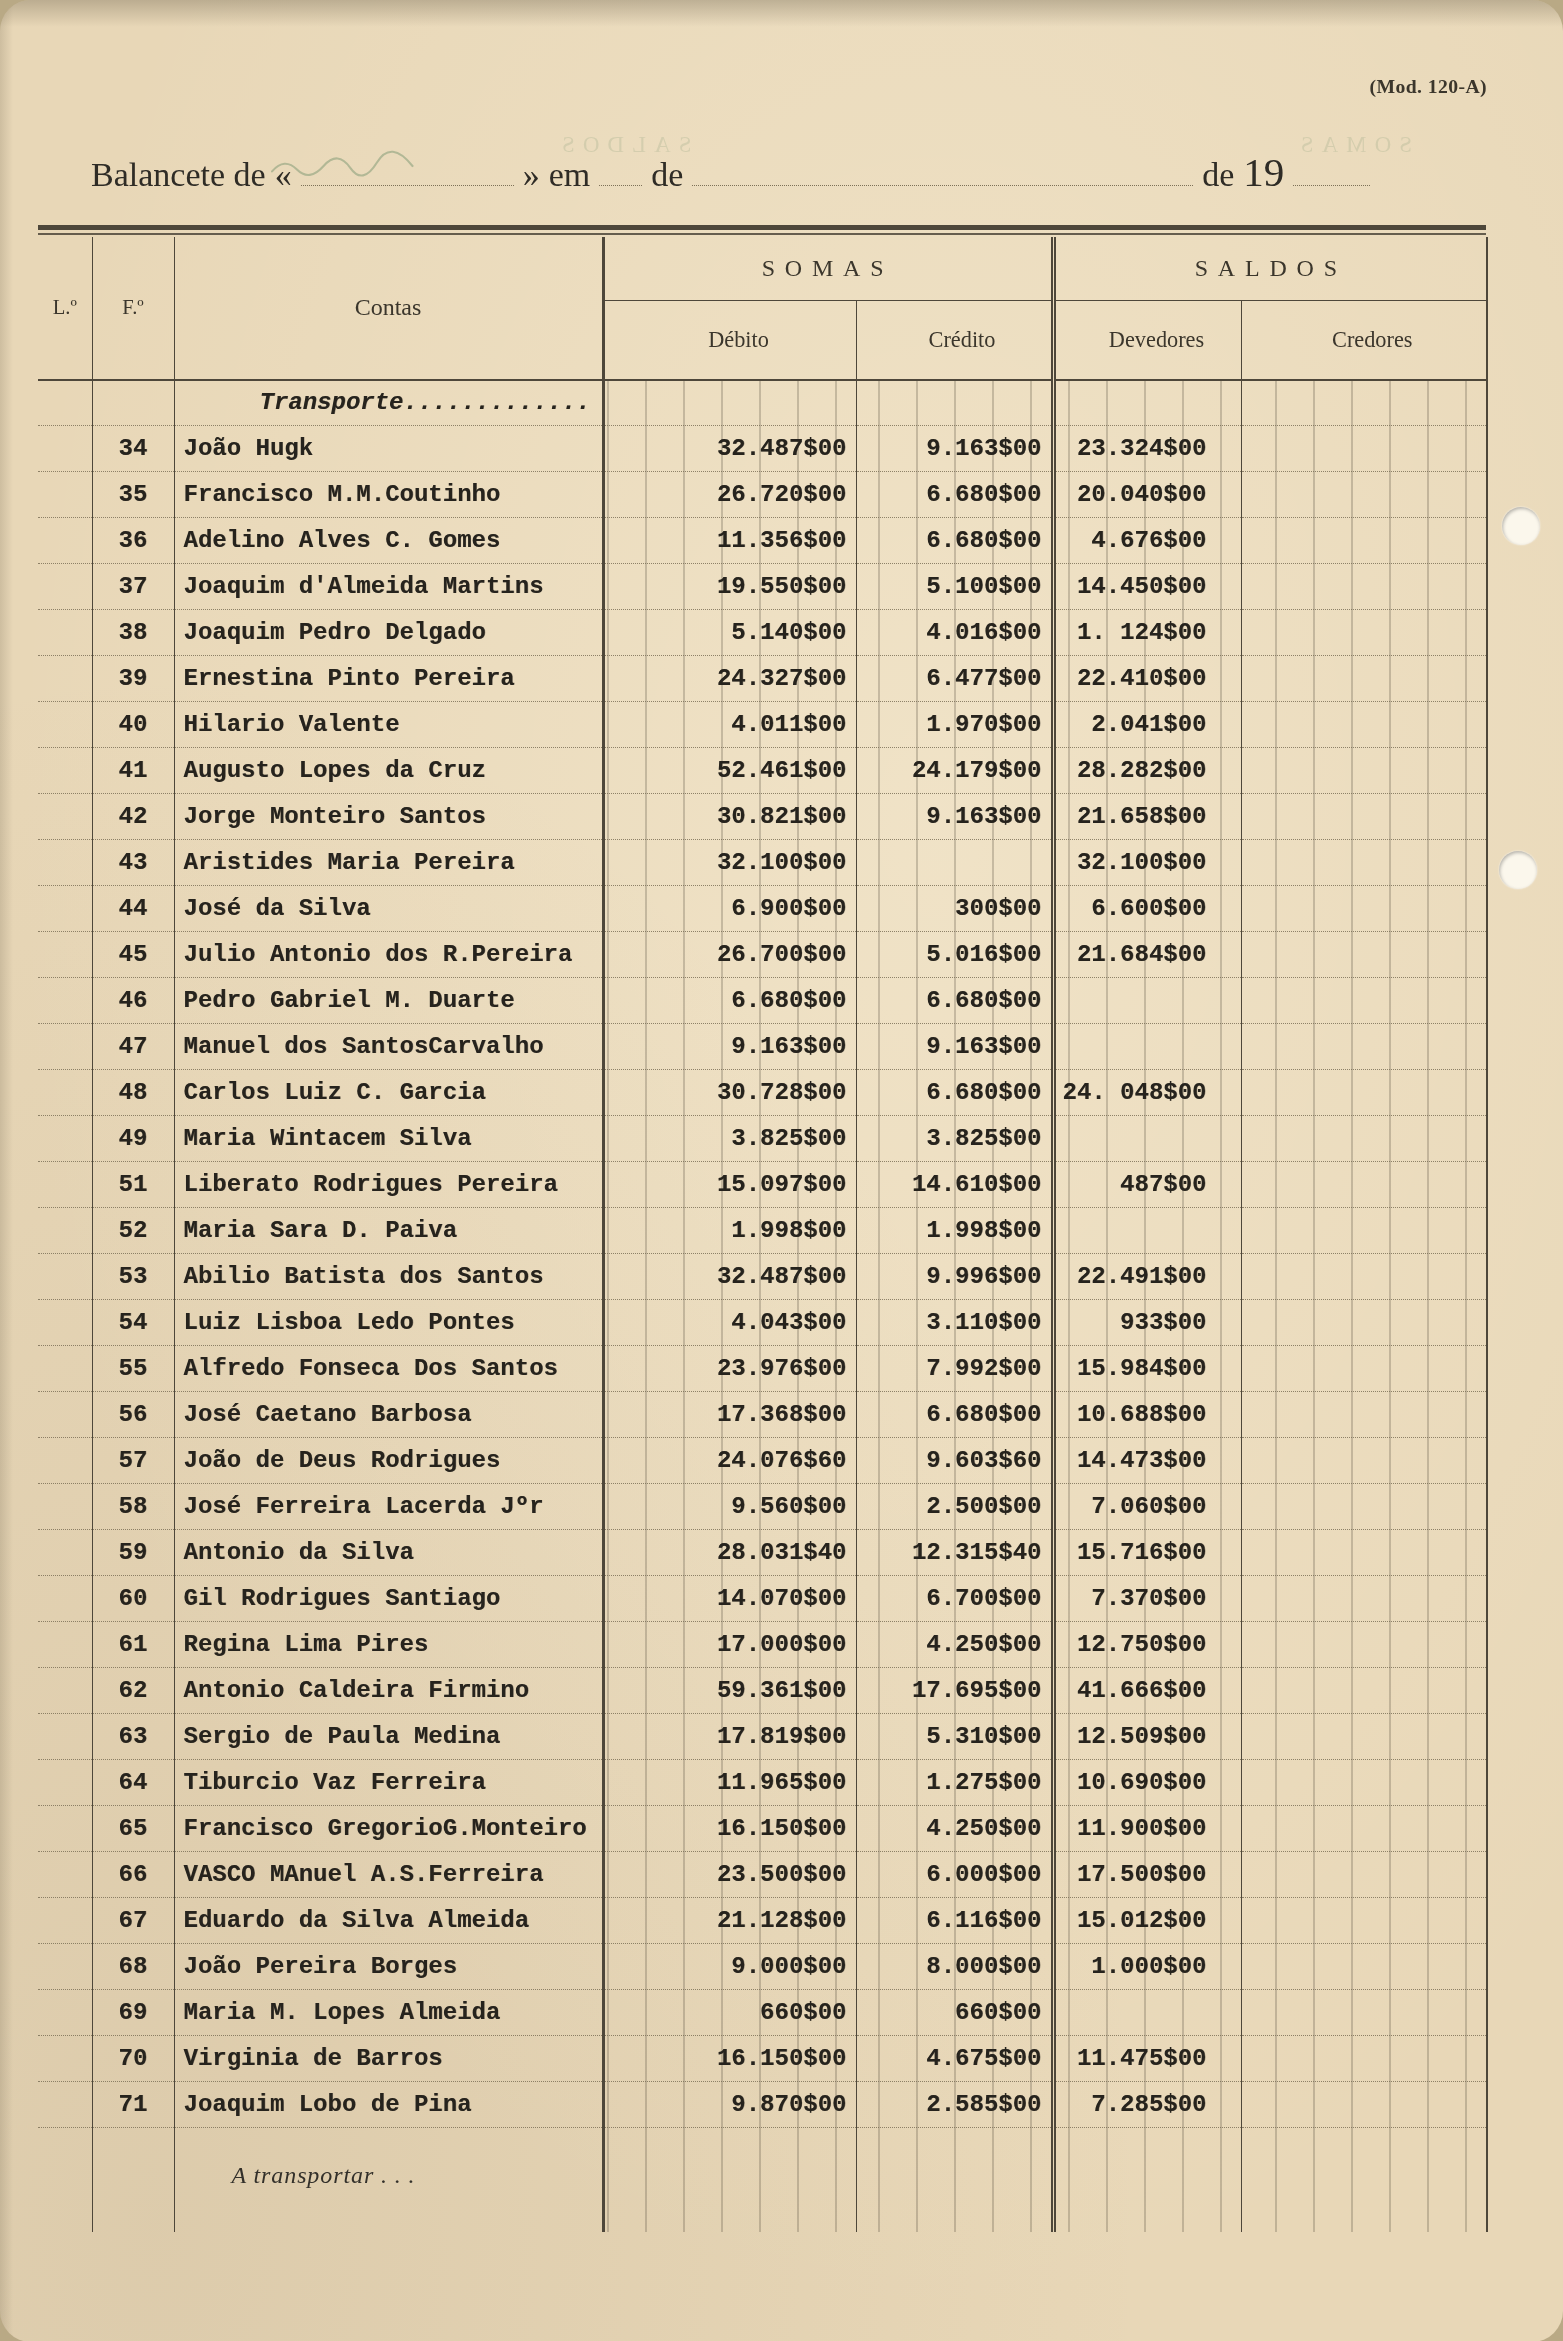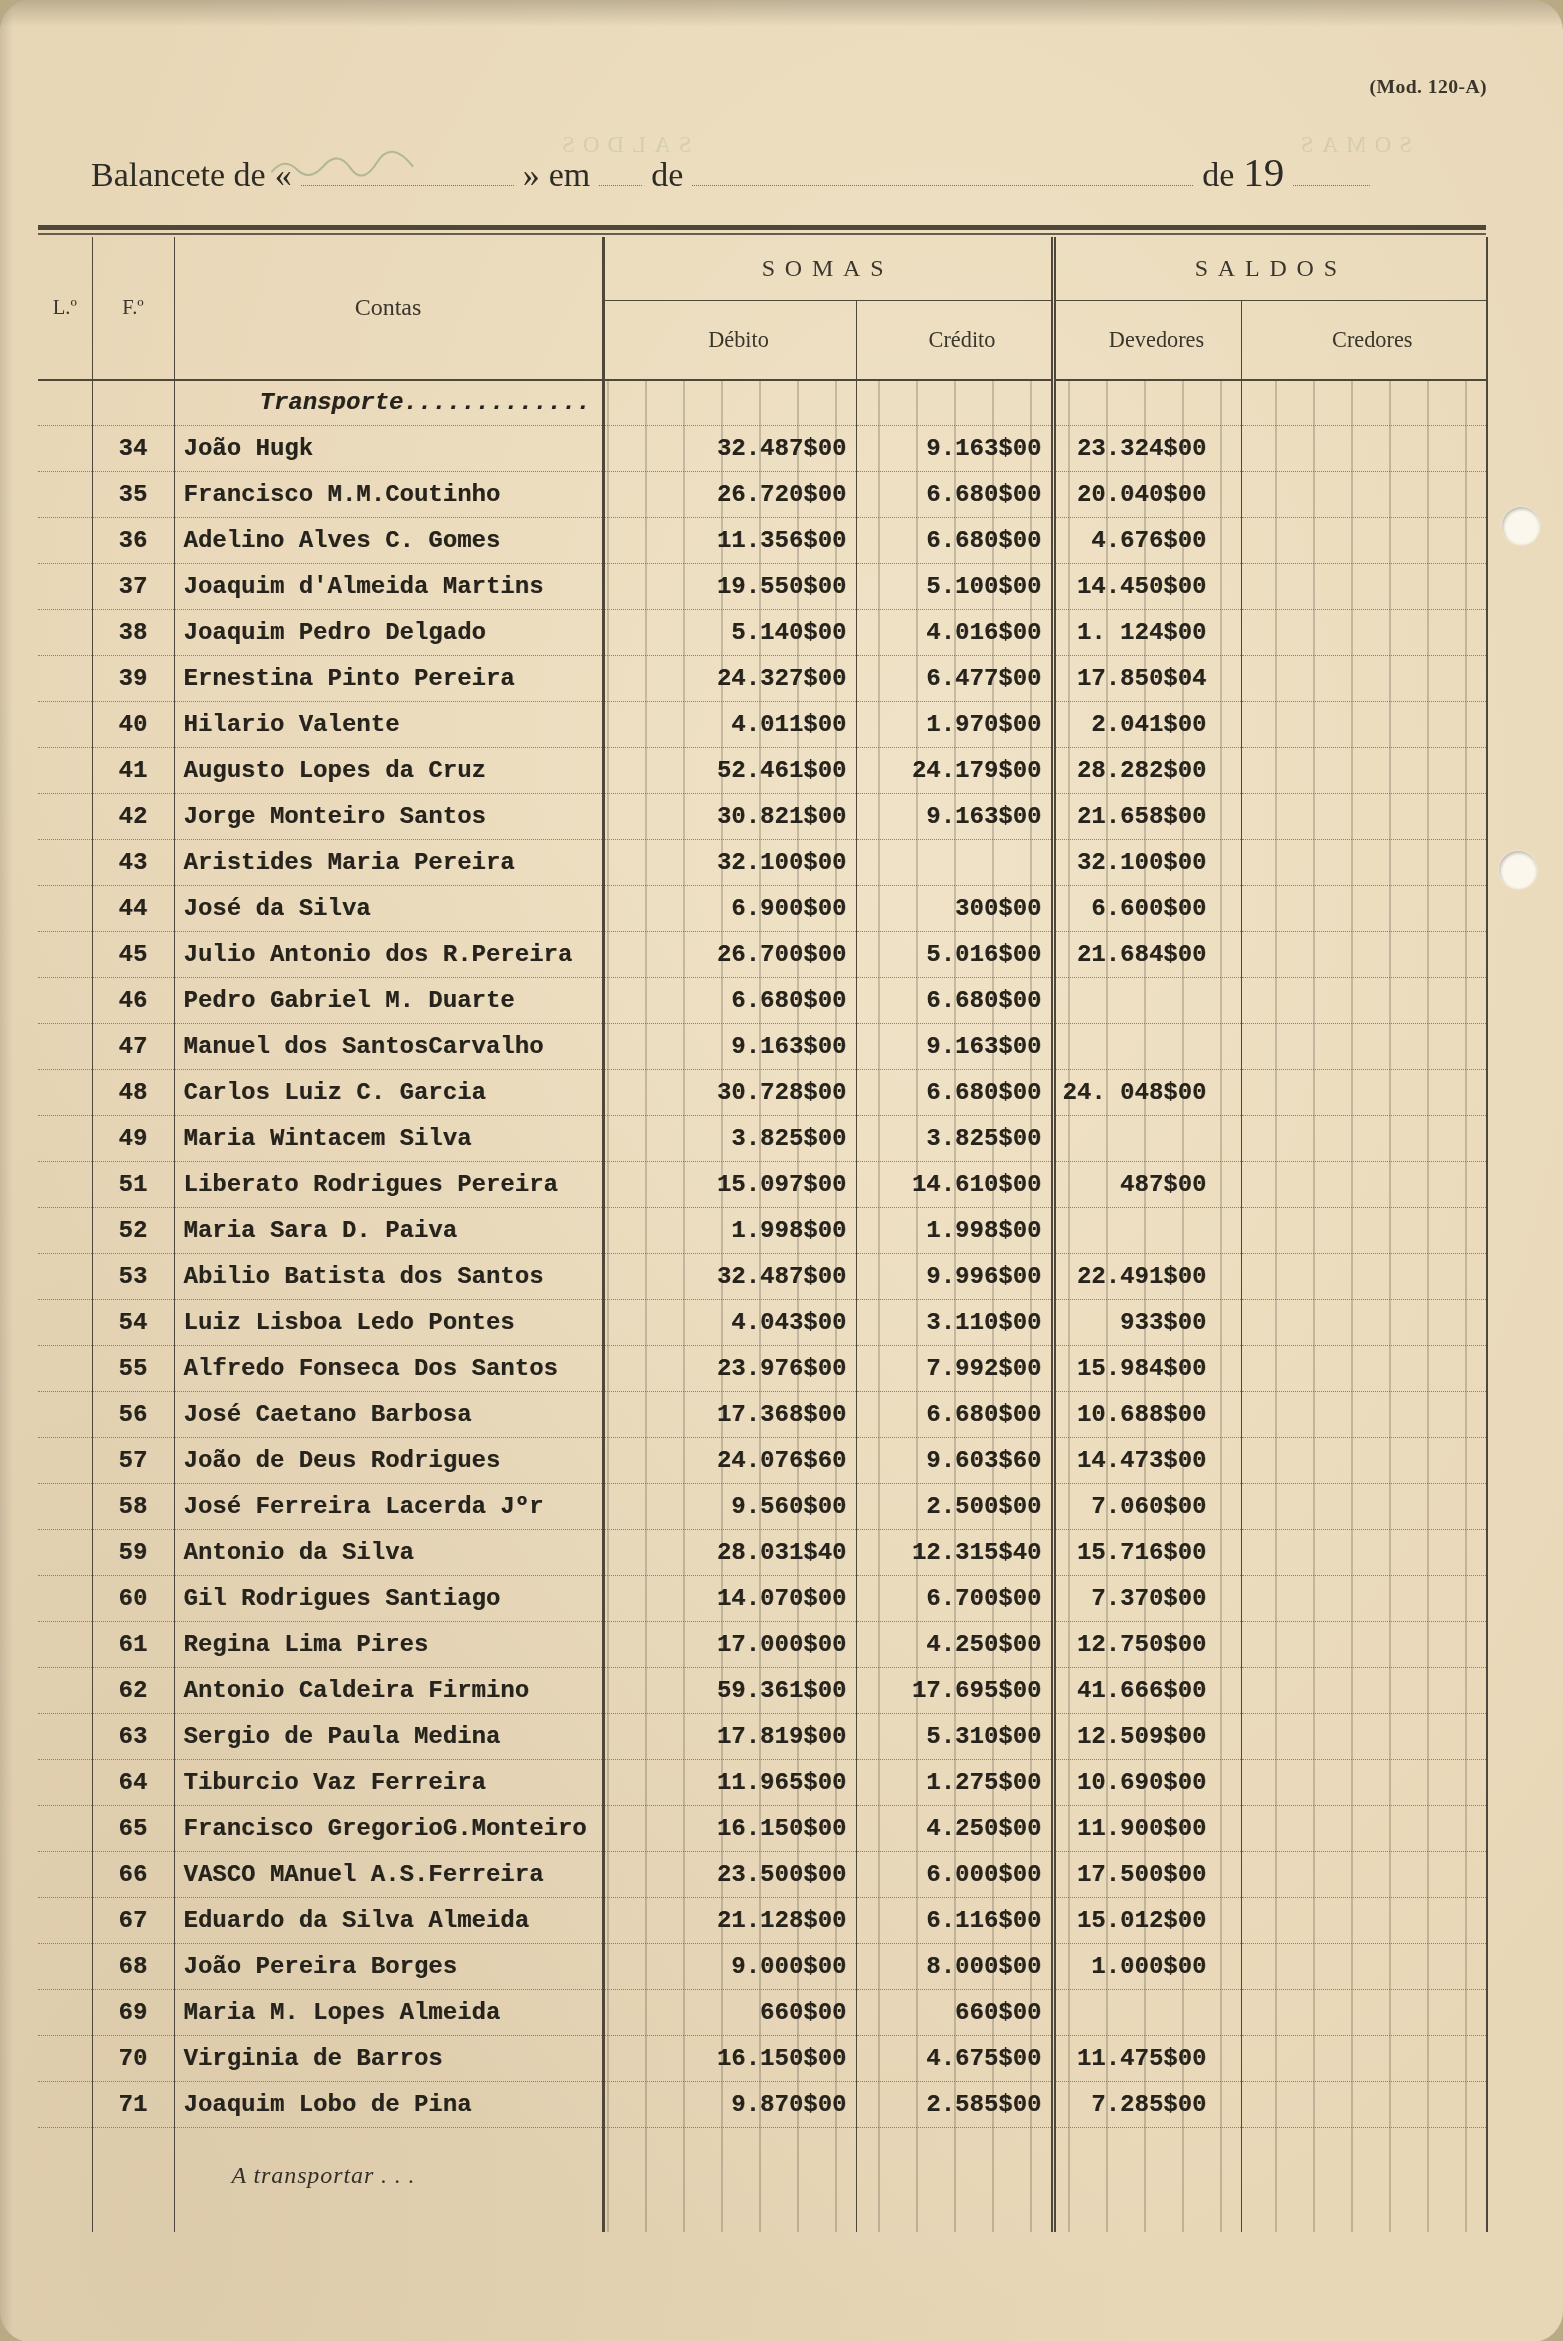--- a/index.html
+++ b/index.html
@@ -269,21 +269,21 @@
     <td class="c-money c-credito vl-credito">4.016$00</td>
     <td class="c-money c-devedores vl-devedores">1. 124$00</td>
     <td class="c-money c-credores vl-credores"></td>
   </tr>
           <tr>
     <td class="c-lo"></td>
     <td class="c-fo vl-fo">39</td>
     <td class="c-contas vl-contas">Ernestina Pinto Pereira</td>
     <td class="c-money c-debito vl-debito">24.327$00</td>
     <td class="c-money c-credito vl-credito">6.477$00</td>
-    <td class="c-money c-devedores vl-devedores">17.850$04</td>
+    <td class="c-money c-devedores vl-devedores">22.410$00</td>
     <td class="c-money c-credores vl-credores"></td>
   </tr>
           <tr>
     <td class="c-lo"></td>
     <td class="c-fo vl-fo">40</td>
     <td class="c-contas vl-contas">Hilario Valente</td>
     <td class="c-money c-debito vl-debito">4.011$00</td>
     <td class="c-money c-credito vl-credito">1.970$00</td>
     <td class="c-money c-devedores vl-devedores">2.041$00</td>
     <td class="c-money c-credores vl-credores"></td>

